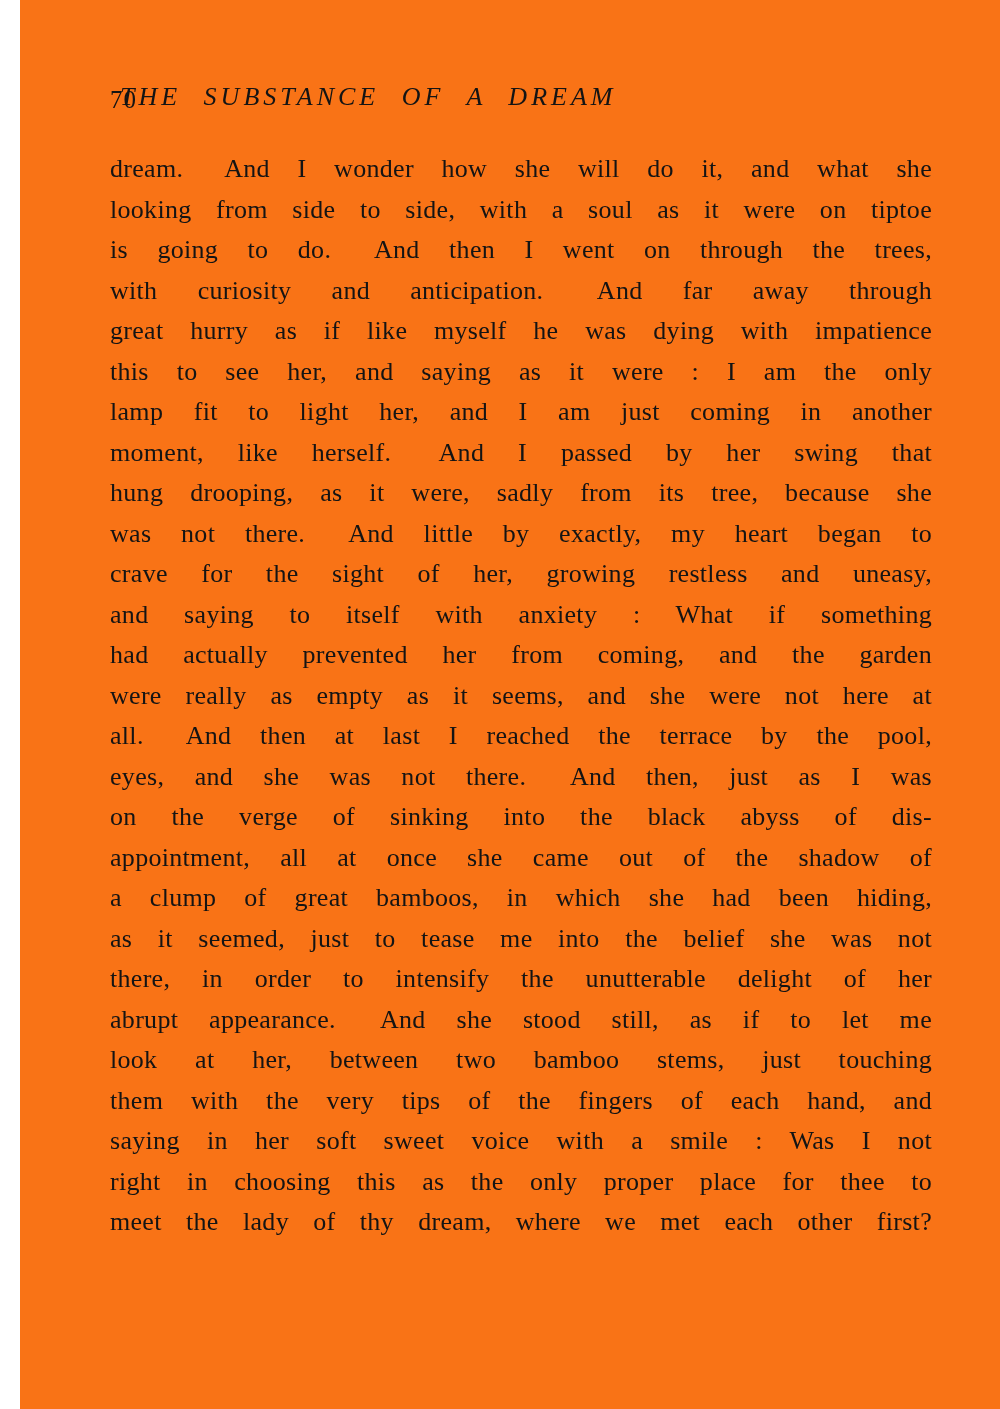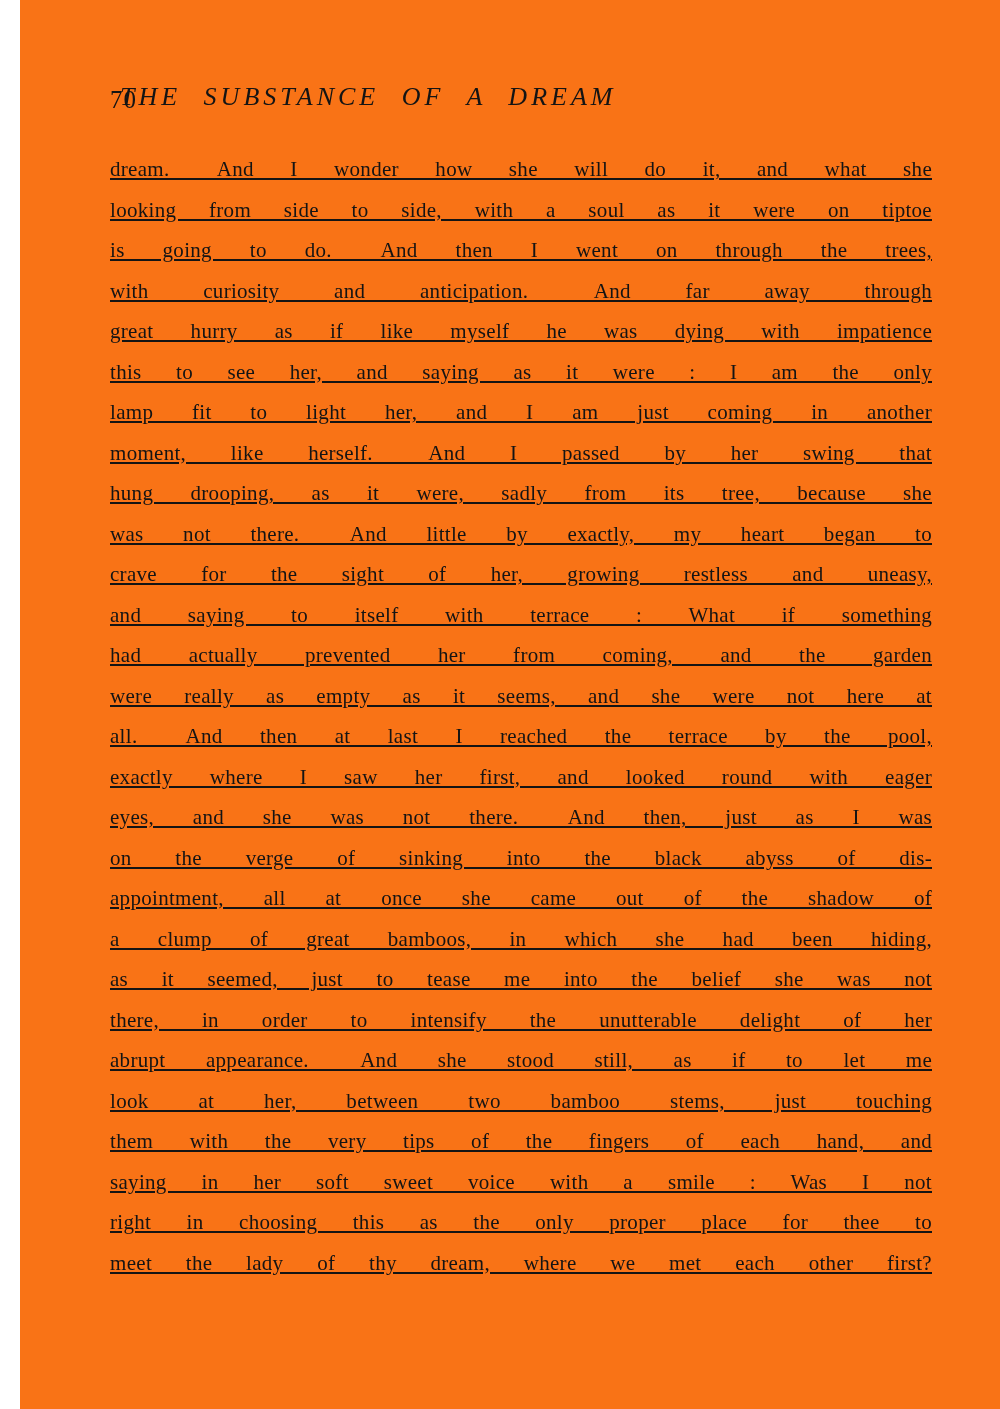--- a/index.html
+++ b/index.html
@@ -40,27 +40,26 @@
     white-space: nowrap;
     padding-left: 10px;
   }
   .body-text {
     position: absolute;
     top: 149px;
     left: 90px;
     right: 88px;
   }
   .line {
-    font-size: 21px;
+    font-size: 26px;
     line-height: 40.5px;
     letter-spacing: 0.3px;
     text-align: justify;
     text-align-last: justify;
     white-space: normal;
-    text-decoration: underline;
   }
 </style>
 </head>
 <body>
 
 <div class="page">
   <div class="running-head">
     <span class="page-number">70</span>
     <span class="running-title">THE SUBSTANCE OF A DREAM</span>
   </div>
@@ -69,25 +68,24 @@
       <div class="line">looking from side to side, with a soul as it were on tiptoe</div>
       <div class="line">is going to do.  And then I went on through the trees,</div>
       <div class="line">with curiosity and anticipation.  And far away through</div>
       <div class="line">great hurry as if like myself he was dying with impatience</div>
       <div class="line">this to see her, and saying as it were : I am the only</div>
       <div class="line">lamp fit to light her, and I am just coming in another</div>
       <div class="line">moment, like herself.  And I passed by her swing that</div>
       <div class="line">hung drooping, as it were, sadly from its tree, because she</div>
       <div class="line">was not there.  And little by exactly, my heart began to</div>
       <div class="line">crave for the sight of her, growing restless and uneasy,</div>
-      <div class="line">and saying to itself with terrace : What if something</div>
+      <div class="line">and saying to itself with anxiety : What if something</div>
       <div class="line">had actually prevented her from coming, and the garden</div>
       <div class="line">were really as empty as it seems, and she were not here at</div>
       <div class="line">all.  And then at last I reached the terrace by the pool,</div>
-      <div class="line">exactly where I saw her first, and looked round with eager</div>
       <div class="line">eyes, and she was not there.  And then, just as I was</div>
       <div class="line">on the verge of sinking into the black abyss of dis-</div>
       <div class="line">appointment, all at once she came out of the shadow of</div>
       <div class="line">a clump of great bamboos, in which she had been hiding,</div>
       <div class="line">as it seemed, just to tease me into the belief she was not</div>
       <div class="line">there, in order to intensify the unutterable delight of her</div>
       <div class="line">abrupt appearance.  And she stood still, as if to let me</div>
       <div class="line">look at her, between two bamboo stems, just touching</div>
       <div class="line">them with the very tips of the fingers of each hand, and</div>
       <div class="line">saying in her soft sweet voice with a smile : Was I not</div>

